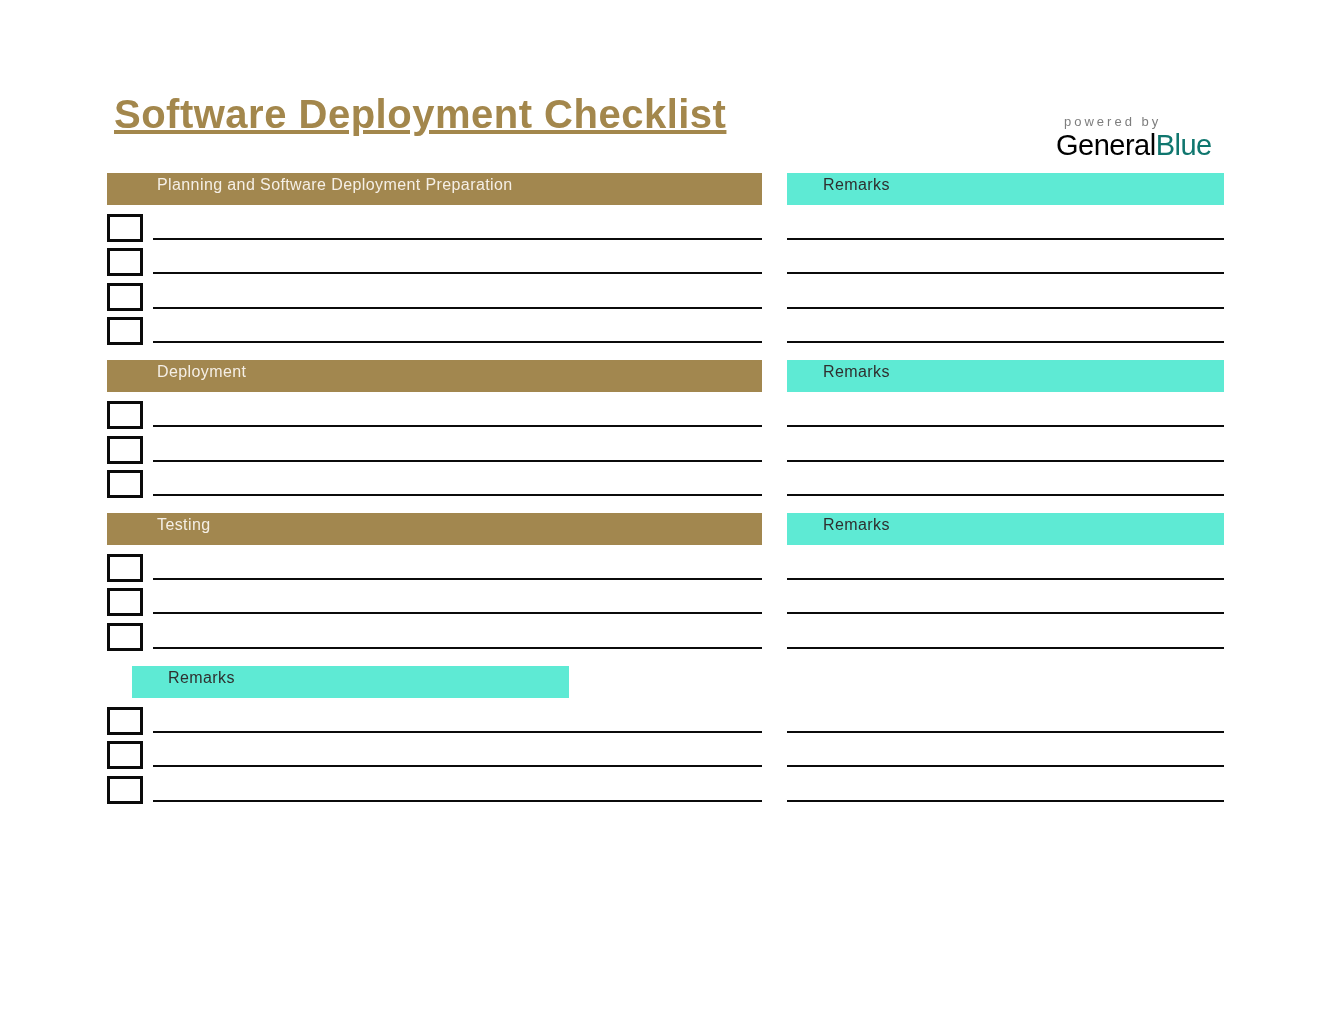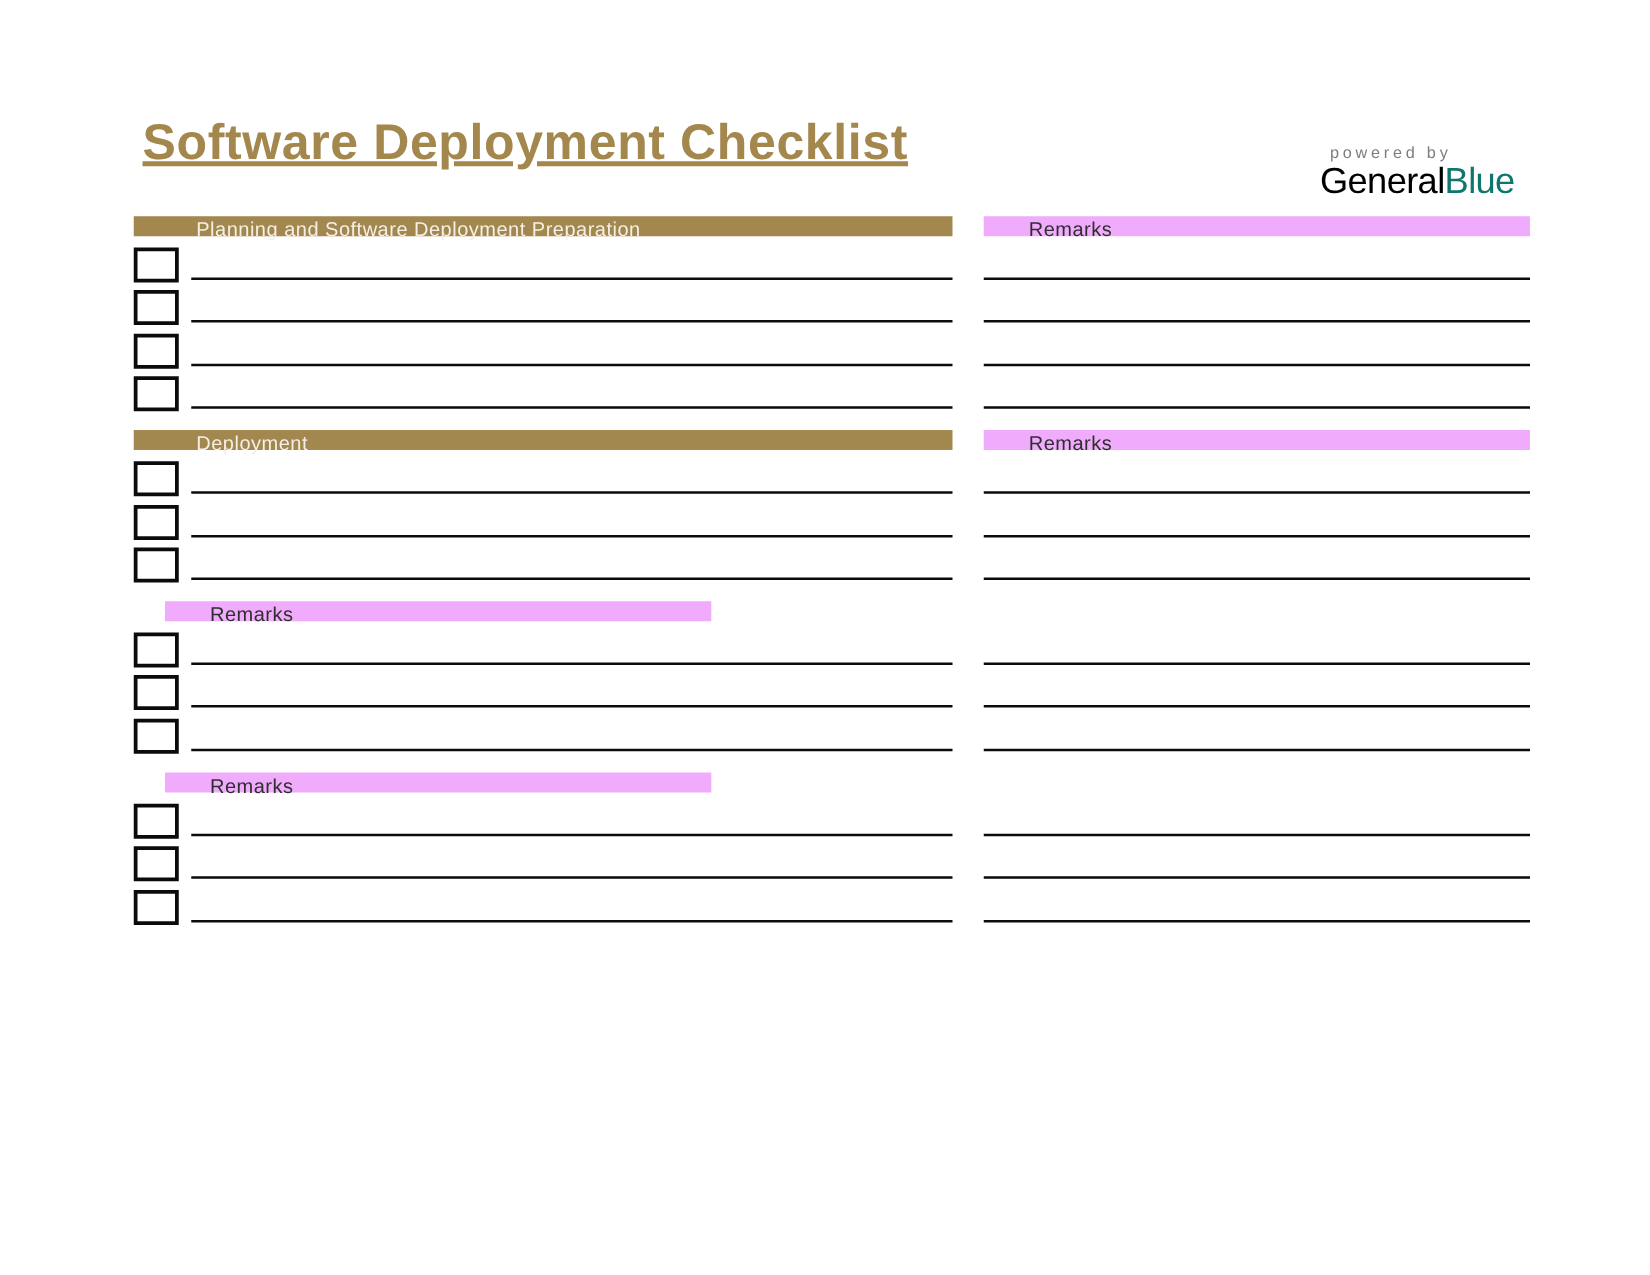--- a/index.html
+++ b/index.html
@@ -46,35 +46,35 @@
 
   
   .content {
     position: absolute;
     left: 107px; top: 173px;
     width: 1117px;
   }
   .section { margin-bottom: 17px; }
   .section-header {
     display: flex;
-    height: 16px;
+    height: 32px;
   }
   .section-header .bar-left {
     width: 655px;
     background: #a2874f;
     color: #f5efe6;
     font-size: 16px;
     line-height: 23px;
     padding-left: 50px;
     letter-spacing: 0.4px;
   }
   .section-header .bar-right {
     margin-left: 25px;
     width: 437px;
-    background: #f0abfc;
+    background: #5eead4;
     color: #2f2f2f;
     font-size: 16px;
     line-height: 23px;
     padding-left: 36px;
     letter-spacing: 0.4px;
   }
   .row {
     position: relative;
     height: 34.6px;
   }
@@ -156,20 +156,21 @@
     </div>
     <div class="row">
       <div class="checkbox"></div>
       <div class="line task"></div>
       <div class="line remarks"></div>
     </div>
   </div>
 
   <div class="section">
     <div class="section-header">
+      <div class="bar-left">Testing</div>
       <div class="bar-right">Remarks</div>
     </div>
     <div class="row">
       <div class="checkbox"></div>
       <div class="line task"></div>
       <div class="line remarks"></div>
     </div>
     <div class="row">
       <div class="checkbox"></div>
       <div class="line task"></div>

